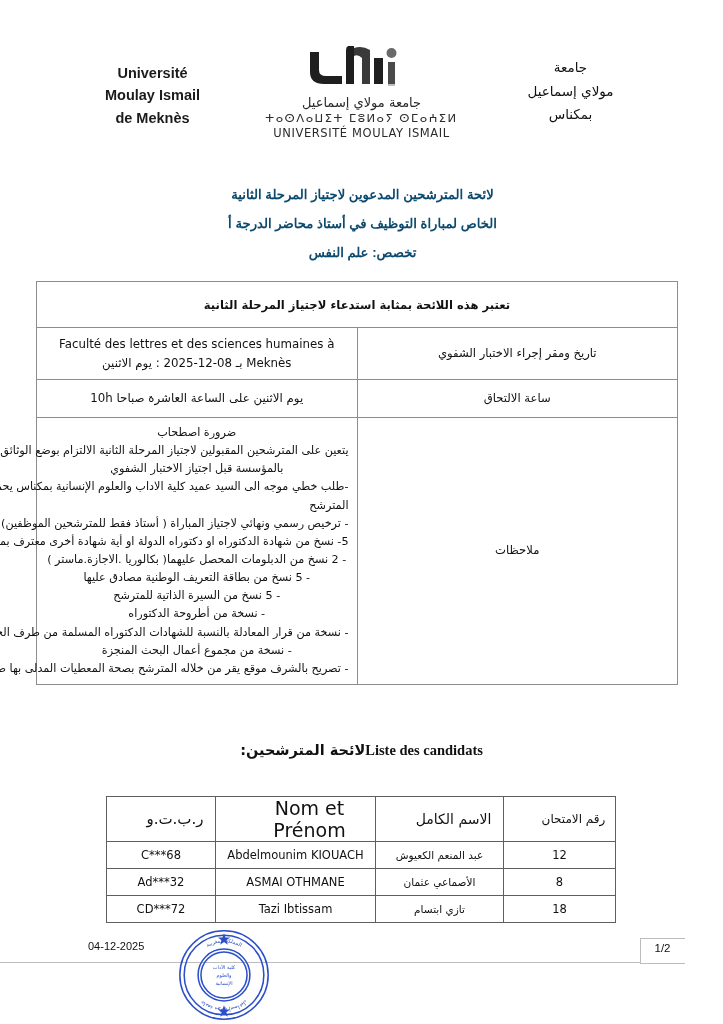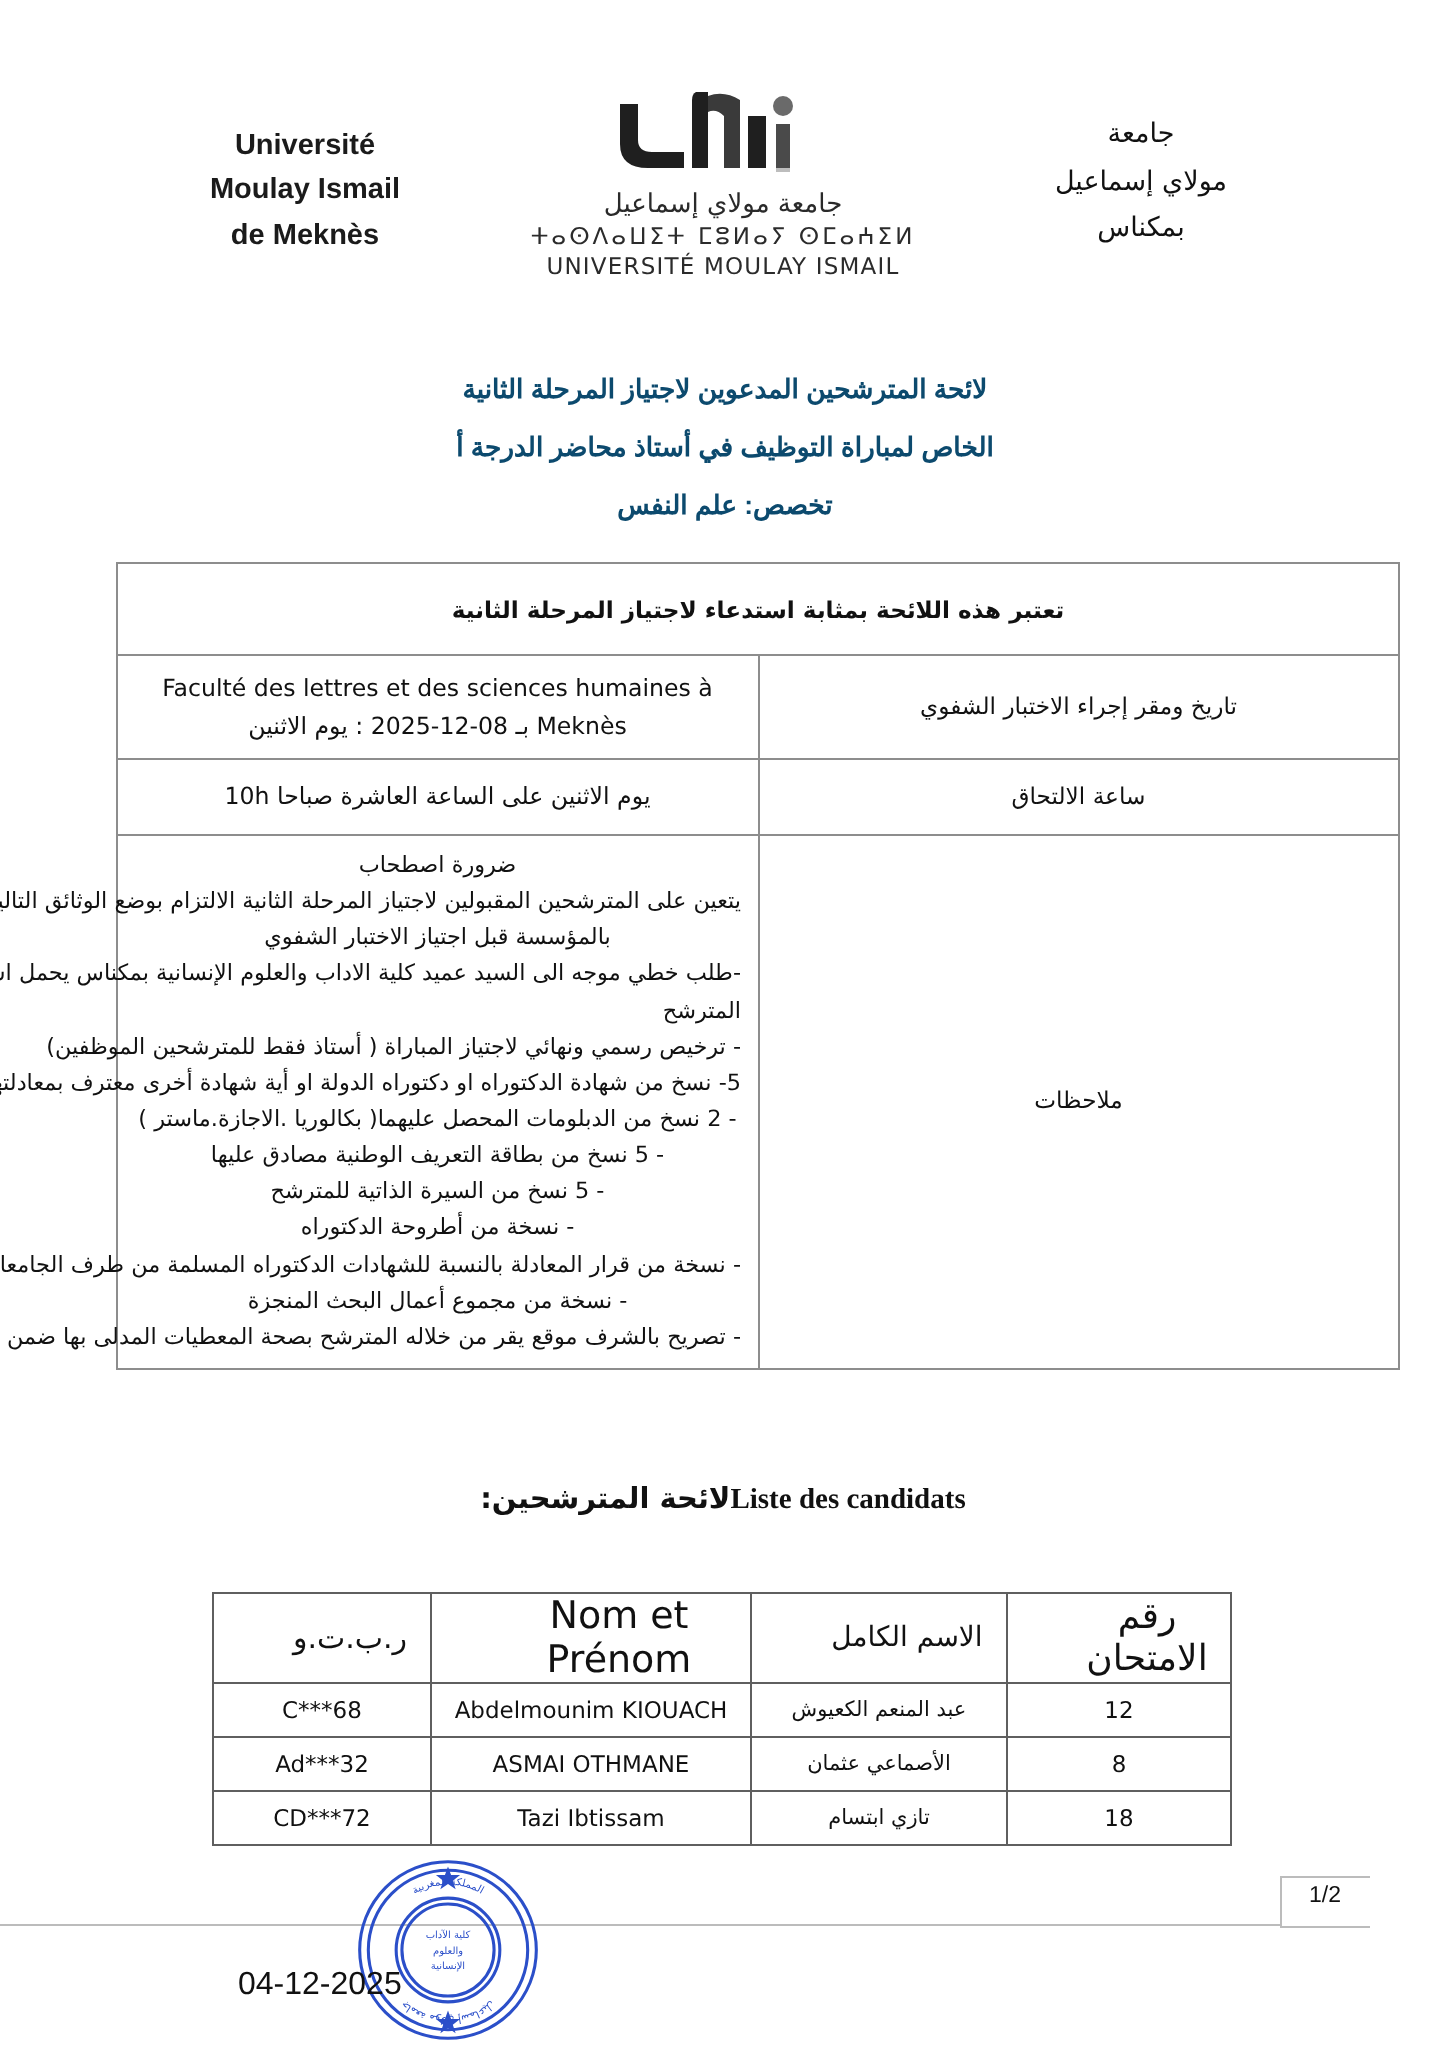--- a/index.html
+++ b/index.html
@@ -52,21 +52,21 @@
   .title-block {
     position: absolute; top: 180px; left: 1px; width: 723px;
     text-align: center; direction: rtl;
     font-family: Liberation Sans, sans-serif;
     font-weight: bold; font-size: 13.2px; line-height: 2.2;
     color: #0c4a6e;
   }
 
   
   .main-table {
-    position: absolute; left: 58px; top: 281px;
+    position: absolute; left: 36px; top: 281px;
     width: 642px;
     border-collapse: collapse;
     table-layout: fixed;
   }
   .main-table td {
     border: 1px solid #8d8d8d;
     padding: 6px 8px;
     vertical-align: middle;
     font-family: "DejaVu Sans", sans-serif;
     color: #111;
@@ -112,44 +112,44 @@
     border-collapse: collapse; table-layout: fixed;
   }
   .cand-table th, .cand-table td {
     border: 1px solid #5f5f5f;
     text-align: center;
     font-family: "DejaVu Sans", sans-serif;
     color: #111;
   }
   .cand-table th { height: 41px; font-weight: normal; padding-left: 28px; }
   .cand-table td { height: 27px; }
-  .th-num  { width: 112px; font-size: 18px; direction: rtl; margin-top: 24px; }
+  .th-num  { width: 112px; font-size: 12px; direction: rtl; margin-top: 24px; }
   .th-arname { width: 128px; font-size: 14px; direction: rtl; }
   .th-frname { width: 160px; font-size: 19px; font-family: "Liberation Sans", sans-serif; }
   .th-code { width: 109px; font-size: 15px; direction: rtl; }
   .td-num  { font-size: 11.5px; font-family: "Liberation Sans", sans-serif; }
   .td-arname { font-size: 10.5px; direction: rtl; }
   .td-frname { font-size: 11.5px; font-family: "Liberation Sans", sans-serif; }
   .td-code { font-size: 11.5px; font-family: "Liberation Sans", sans-serif; }
 
   
   .stamp {
     position: absolute; left: 176px; top: 927px;
     width: 96px; height: 96px;
   }
 
   
   .footer-rule {
     position: absolute; left: 0; top: 962px; width: 660px;
     border-top: 1px solid #bcbcbc;
   }
   .footer-date {
-    position: absolute; left: 88px; top: 984px;
+    position: absolute; left: 88px; top: 940px;
     font-family: "Liberation Sans", sans-serif;
-    font-size: 16px; color: #111; margin-left: 31px;
+    font-size: 11px; color: #111;
   }
   .page-box {
     position: absolute; left: 640px; top: 938px;
     width: 45px; height: 26px;
     border: 1px solid #bcbcbc; border-right: none;
     background: #fff;
   }
   .page-num {
     position: absolute; left: 640px; top: 942px;
     width: 45px; text-align: center;

